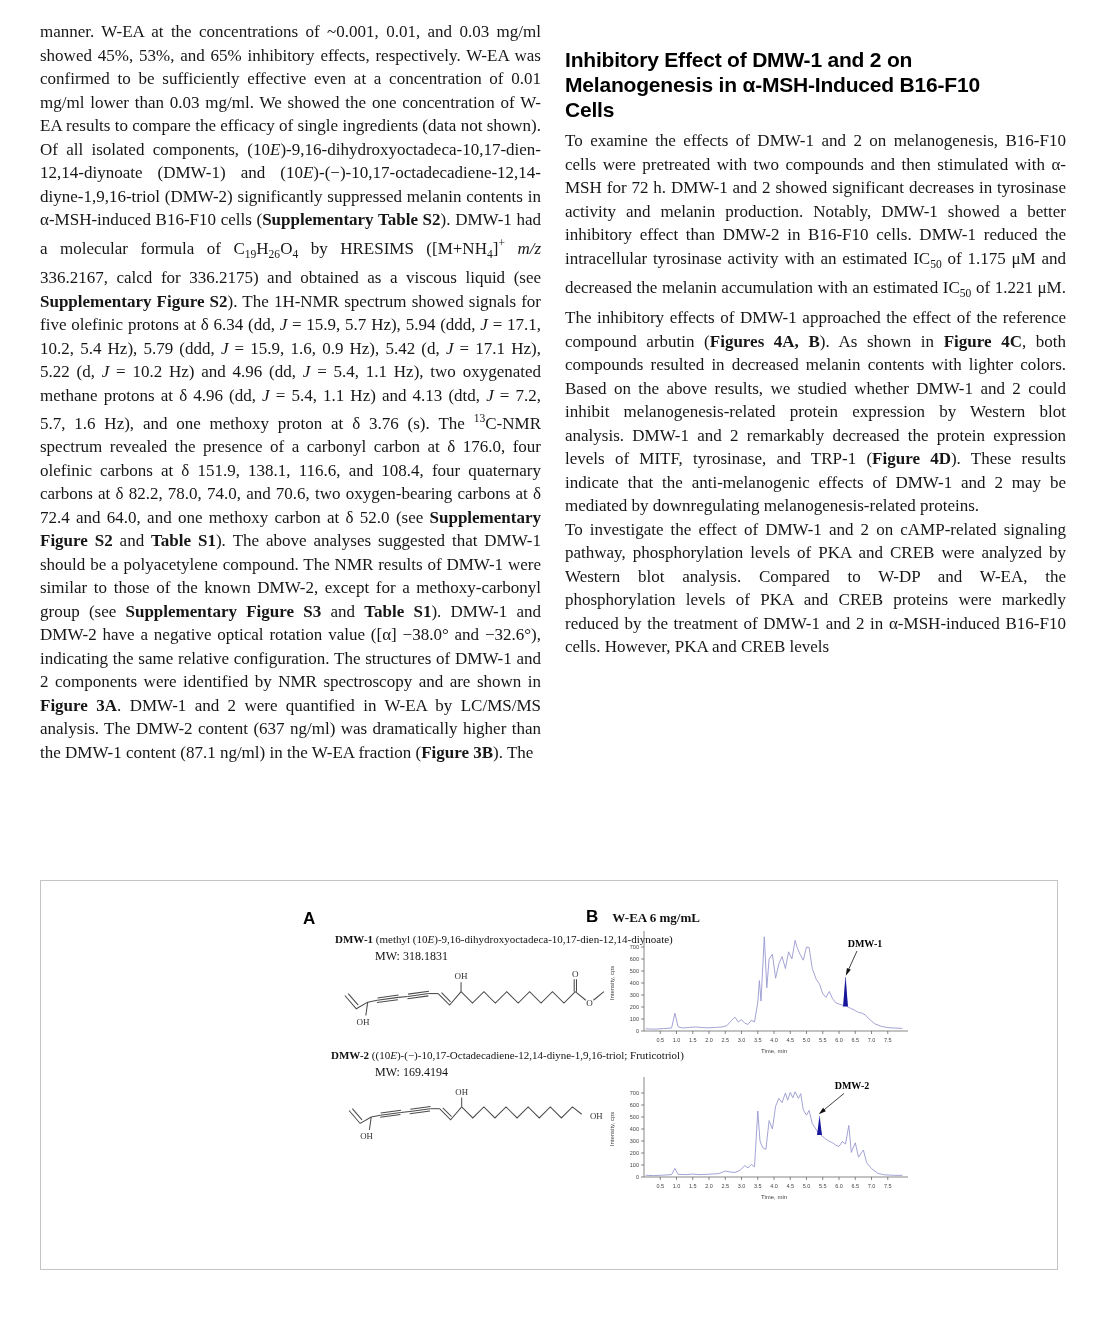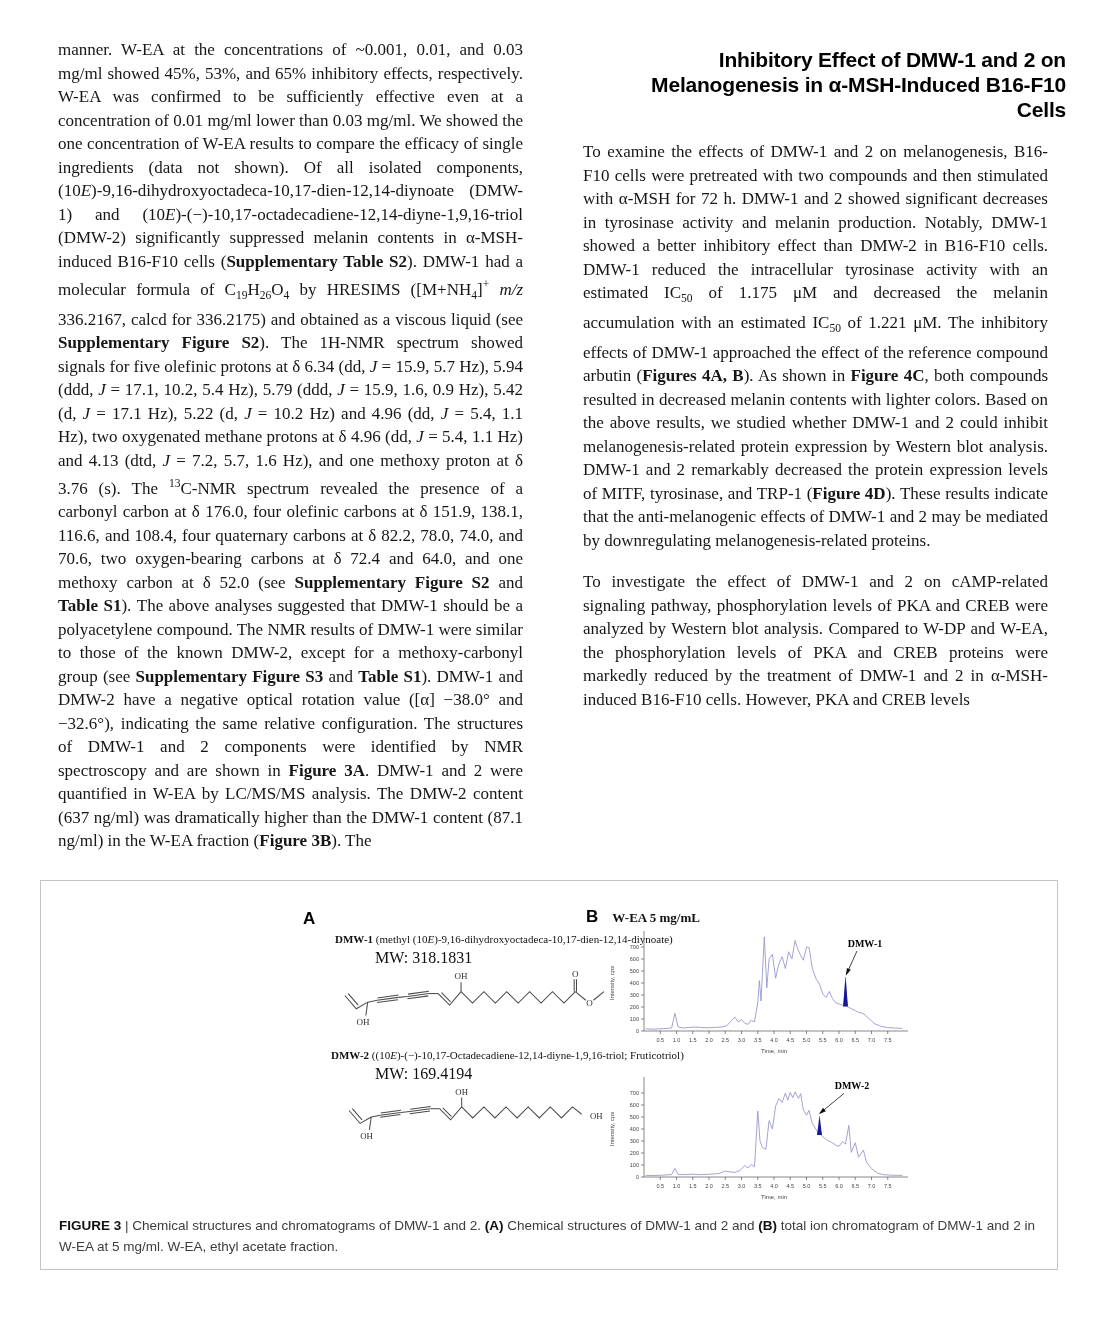--- a/index.html
+++ b/index.html
@@ -1,32 +1,32 @@
 <!DOCTYPE html>
 <html><head>
 <meta charset="utf-8">
 <style>
   html,body{margin:0;padding:0;background:#ffffff;}
   .page{position:relative;width:1100px;height:1329px;background:#ffffff;
         font-family:"Liberation Serif",serif;color:#161616;overflow:hidden;}
   .columns{position:absolute;top:20px;left:40px;display:flex;gap:24px;height:856px;overflow:hidden;}
   .col{width:501px;}
-  .body-text{margin:18px;font-size:17px;line-height:23.5px;text-align:justify;color:#161616;}
+  .body-text{margin:0;font-size:17px;line-height:23.5px;text-align:justify;color:#161616;}
   .body-text sub,.body-text sup{font-size:68%;}
   .body-text i{font-style:italic;}
   .body-text b{font-weight:bold;}
   .section-heading{font-family:"Liberation Sans",sans-serif;font-weight:bold;font-size:21px;
-        line-height:25px;margin:27px 0 7px 8px;color:#000;letter-spacing:-0.2px;text-align:right;}
+        line-height:25px;margin:27px 0 7px 0;color:#000;letter-spacing:-0.2px;}
   .figure-box{position:absolute;left:40px;top:880px;width:1018px;height:390px;
         border:1.5px solid #c4c4c4;background:#fff;box-sizing:border-box;}
   .panel-label{position:absolute;font-family:"Liberation Sans",sans-serif;font-weight:bold;
         font-size:17px;color:#000;}
   .compound-name{position:absolute;font-size:11px;white-space:nowrap;color:#111;}
   .compound-name b{font-weight:bold;}
-  .compound-mw{position:absolute;font-size:16px;color:#111;}
+  .compound-mw{position:absolute;font-size:12px;color:#111;}
   .structure{position:absolute;}
   .structure path{stroke:#4a4a4a;stroke-width:1.1;fill:none;}
   .structure text{font-family:"Liberation Serif",serif;font-size:9.5px;fill:#333;}
   .bhdr{position:absolute;left:545px;top:26px;white-space:nowrap;}
   .bhdr .blabel{font-family:"Liberation Sans",sans-serif;font-weight:bold;font-size:17px;color:#000;}
   .bhdr .btitle{font-family:"Liberation Serif",serif;font-weight:bold;font-size:13px;margin-left:10px;color:#111;}
   .chrom{position:absolute;left:563px;}
   #chrom1{top:44px;}
   #chrom2{top:190px;}
   .chrom .ax{stroke:#555;stroke-width:0.7;fill:none;}
@@ -109,21 +109,21 @@
         <path d="M128 22 L128 12"></path>
         <path d="M128 22 L140 34 L152 22 L164 34 L176 22 L188 34 L200 22 L212 34 L224 22 L236 34 L248 22 L258 30"></path>
         <text x="128" y="9" text-anchor="middle">OH</text>
         <text x="25" y="57" text-anchor="middle">OH</text>
         <text x="267" y="35" text-anchor="start">OH</text>
       </g>
     </svg>
 
     <div class="bhdr">
       <span class="blabel">B</span>
-      <span class="btitle">W-EA 5 mg/mL</span>
+      <span class="btitle">W-EA 6 mg/mL</span>
     </div>
     <svg id="chrom1" class="chrom" width="310" height="142" viewBox="0 0 310 142">
         <line x1="40" y1="6" x2="40" y2="106" class="ax"></line>
         <line x1="40" y1="106" x2="304" y2="106" class="ax"></line>
         <line x1="37" y1="106" x2="40" y2="106" class="ax"></line>
         <text x="35" y="108" class="tick" text-anchor="end">0</text>
         <line x1="37" y1="94" x2="40" y2="94" class="ax"></line>
         <text x="35" y="96" class="tick" text-anchor="end">100</text>
         <line x1="37" y1="82" x2="40" y2="82" class="ax"></line>
         <text x="35" y="84" class="tick" text-anchor="end">200</text>
@@ -226,16 +226,15 @@
         <text x="283.75" y="117" class="tick" text-anchor="middle">7.5</text>
         <text x="170" y="128" class="axlabel" text-anchor="middle">Time, min</text>
         <text transform="translate(10,58) rotate(-90)" class="axlabel" text-anchor="middle">Intensity, cps</text>
         <polyline points="41.6,104.3 49.8,104.6 59.5,104.1 67.6,103.6 70.9,97.4 74.1,103.4 82.3,103.6 88.8,103.1 95.3,103.6 101.8,103.4 108.3,103.0 114.8,102.6 121.3,100.0 126.1,101.0 131.0,101.4 135.9,99.4 140.8,94.6 144.0,97.0 147.3,93.4 150.5,95.8 153.8,40.0 156.0,70.0 158.6,76.6 161.9,78.4 165.1,49.6 168.4,58.0 171.6,35.2 174.9,27.4 178.1,31.6 181.4,22.0 183.7,29.2 186.3,21.4 188.8,26.8 191.1,20.8 194.4,27.4 196.7,22.6 199.3,38.8 202.5,44.2 205.1,39.4 208.3,52.6 212.3,58.6 214.5,62.8 215.5,45.4 216.8,64.0 220.4,67.0 223.6,69.4 228.5,71.8 231.8,74.2 235.0,75.4 238.3,70.6 241.5,73.0 244.8,54.4 247.3,81.4 251.3,71.8 254.5,86.2 259.4,79.0 262.6,91.6 267.5,97.6 274.0,102.4 280.5,103.8 290.3,104.3 298.4,104.4" fill="none" stroke="#9898d0" stroke-width="0.9"></polyline>
         <polygon points="213,64 215.5,45.4 218,64" fill="#16169b"></polygon>
         <text x="248" y="18.400000000000006" class="annot" text-anchor="middle">DMW-2</text>
         <line x1="240" y1="22.400000000000006" x2="217" y2="41.4" stroke="#111" stroke-width="0.8"></line>
         <polygon points="214.68711474511872,43.31064434098887 219.12407362833153,36.87359842463944 221.84597679373576,40.16853383539193" fill="#111"></polygon>
       </svg>
 
-    <div class="fig-caption"><b>FIGURE 3</b> | Chemical structures and chromatograms of DMW-1 and 2. <b>(A)</b> Chemical structures of DMW-1 and 2 and <b>(B)</b> total ion chromatogram of DMW-1 and 2 in W-EA at 5 mg/ml. W-EA, ethyl acetate fraction.</div>
   </div>
 
 </div>
 
 </body></html>

